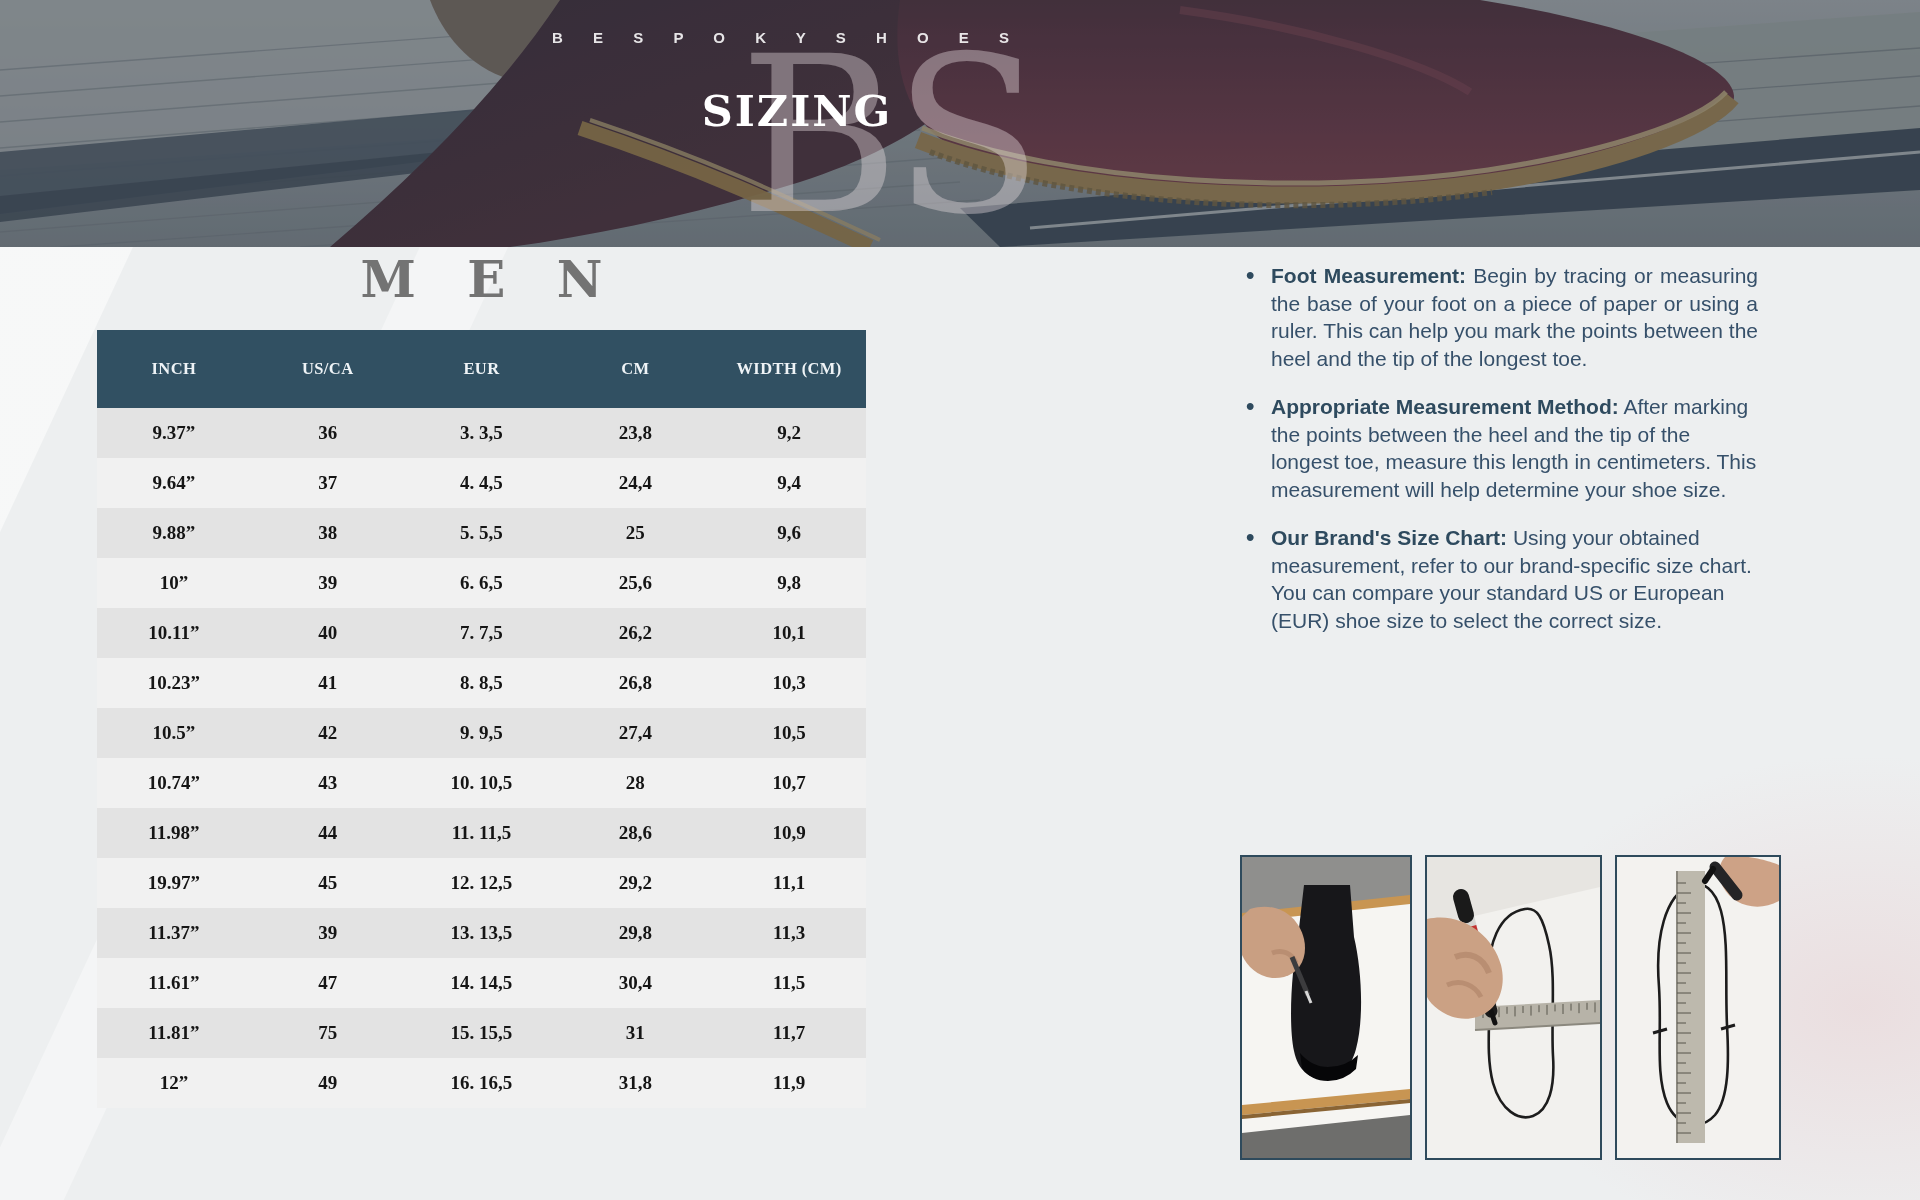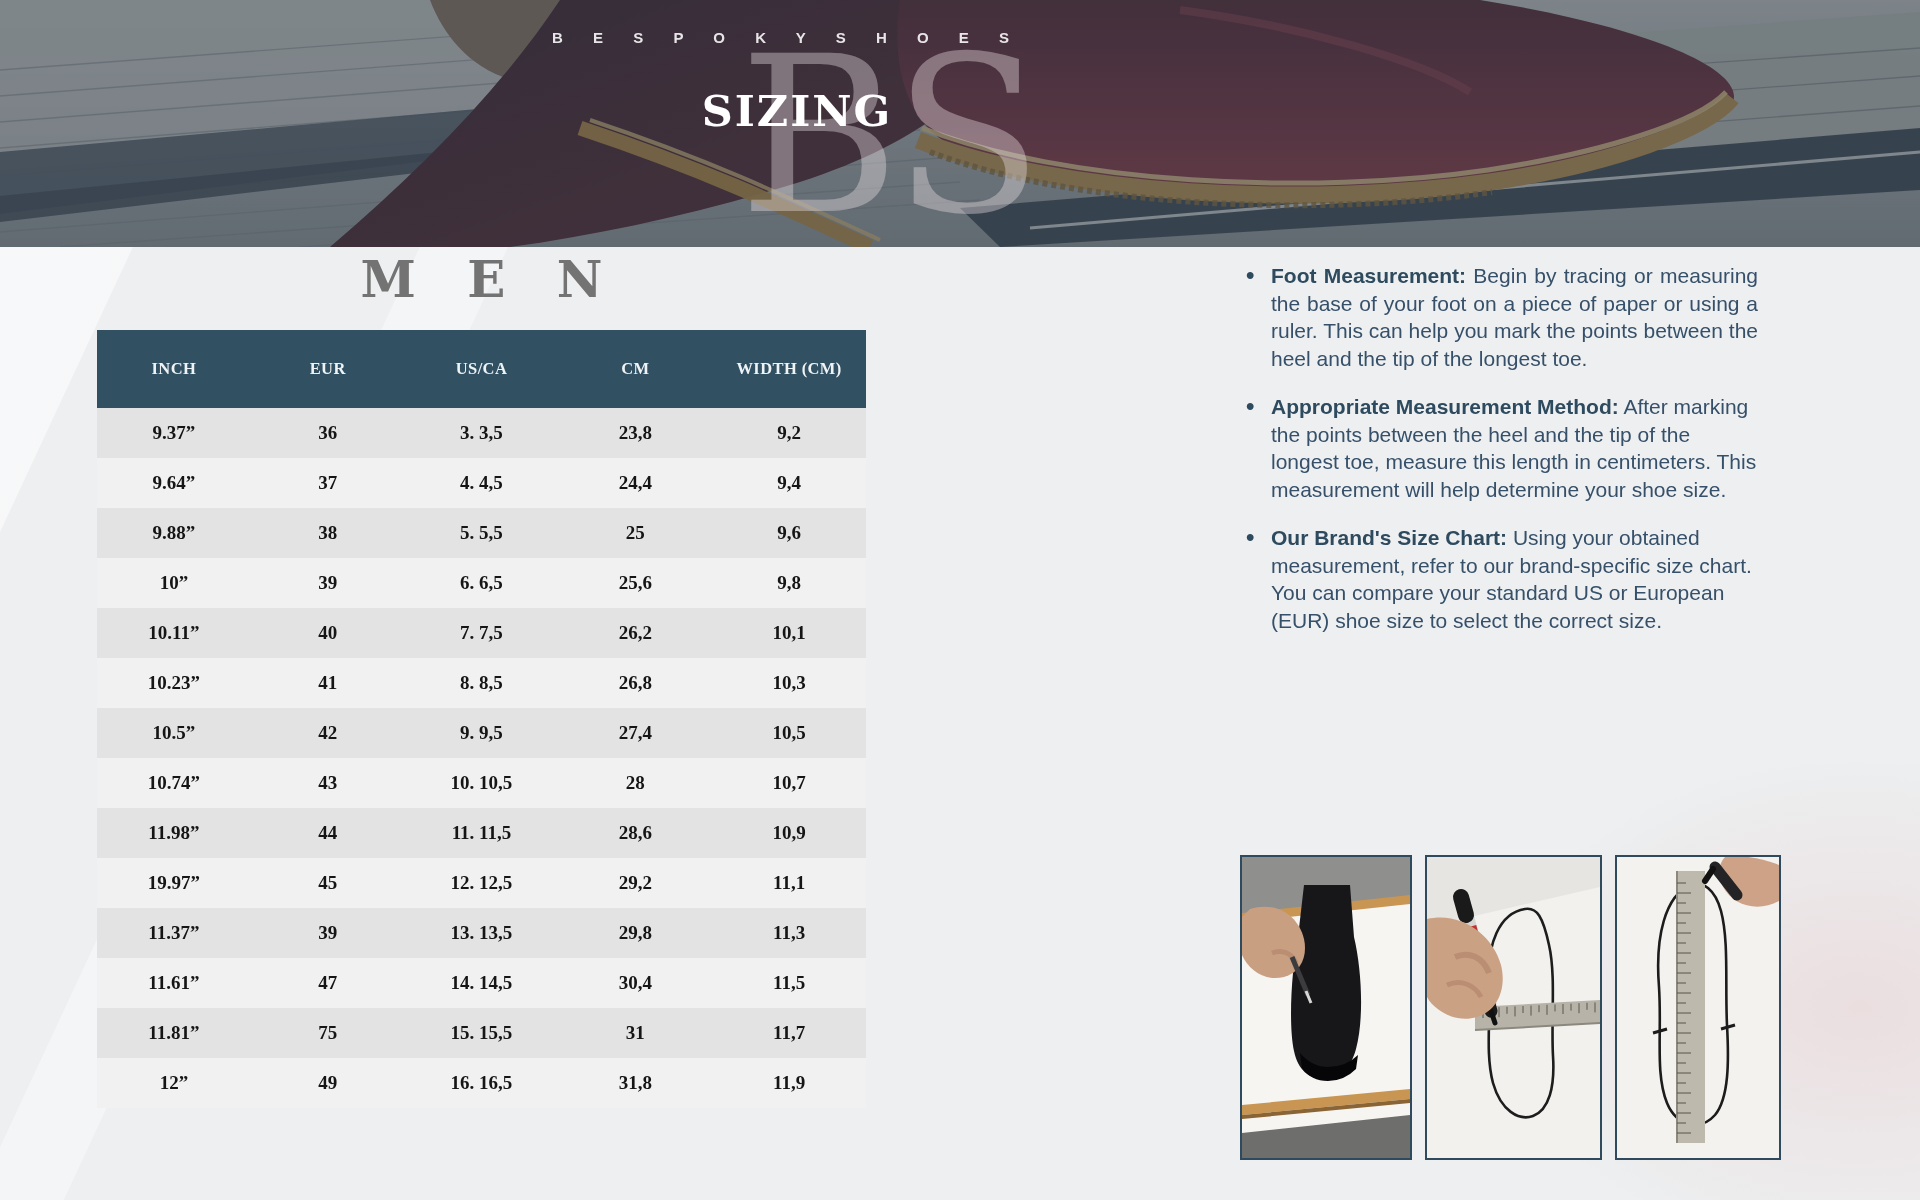--- a/index.html
+++ b/index.html
@@ -150,22 +150,22 @@
 
     <div class="hero-monogram">BS</div>
     <div class="hero-brand">B E S P O K Y   S H O E S</div>
     <div class="hero-title">SIZING</div>
   </div>
 
   <div class="section-title">M E N</div>
 
   <div class="size-table">
       <div class="cell head">INCH</div>
+      <div class="cell head">US/CA</div>
       <div class="cell head">EUR</div>
-      <div class="cell head">US/CA</div>
       <div class="cell head">CM</div>
       <div class="cell head">WIDTH (CM)</div>
       <div class="cell data odd">9.37”</div>
       <div class="cell data odd">36</div>
       <div class="cell data odd">3. 3,5</div>
       <div class="cell data odd">23,8</div>
       <div class="cell data odd">9,2</div>
       <div class="cell data even">9.64”</div>
       <div class="cell data even">37</div>
       <div class="cell data even">4. 4,5</div>

